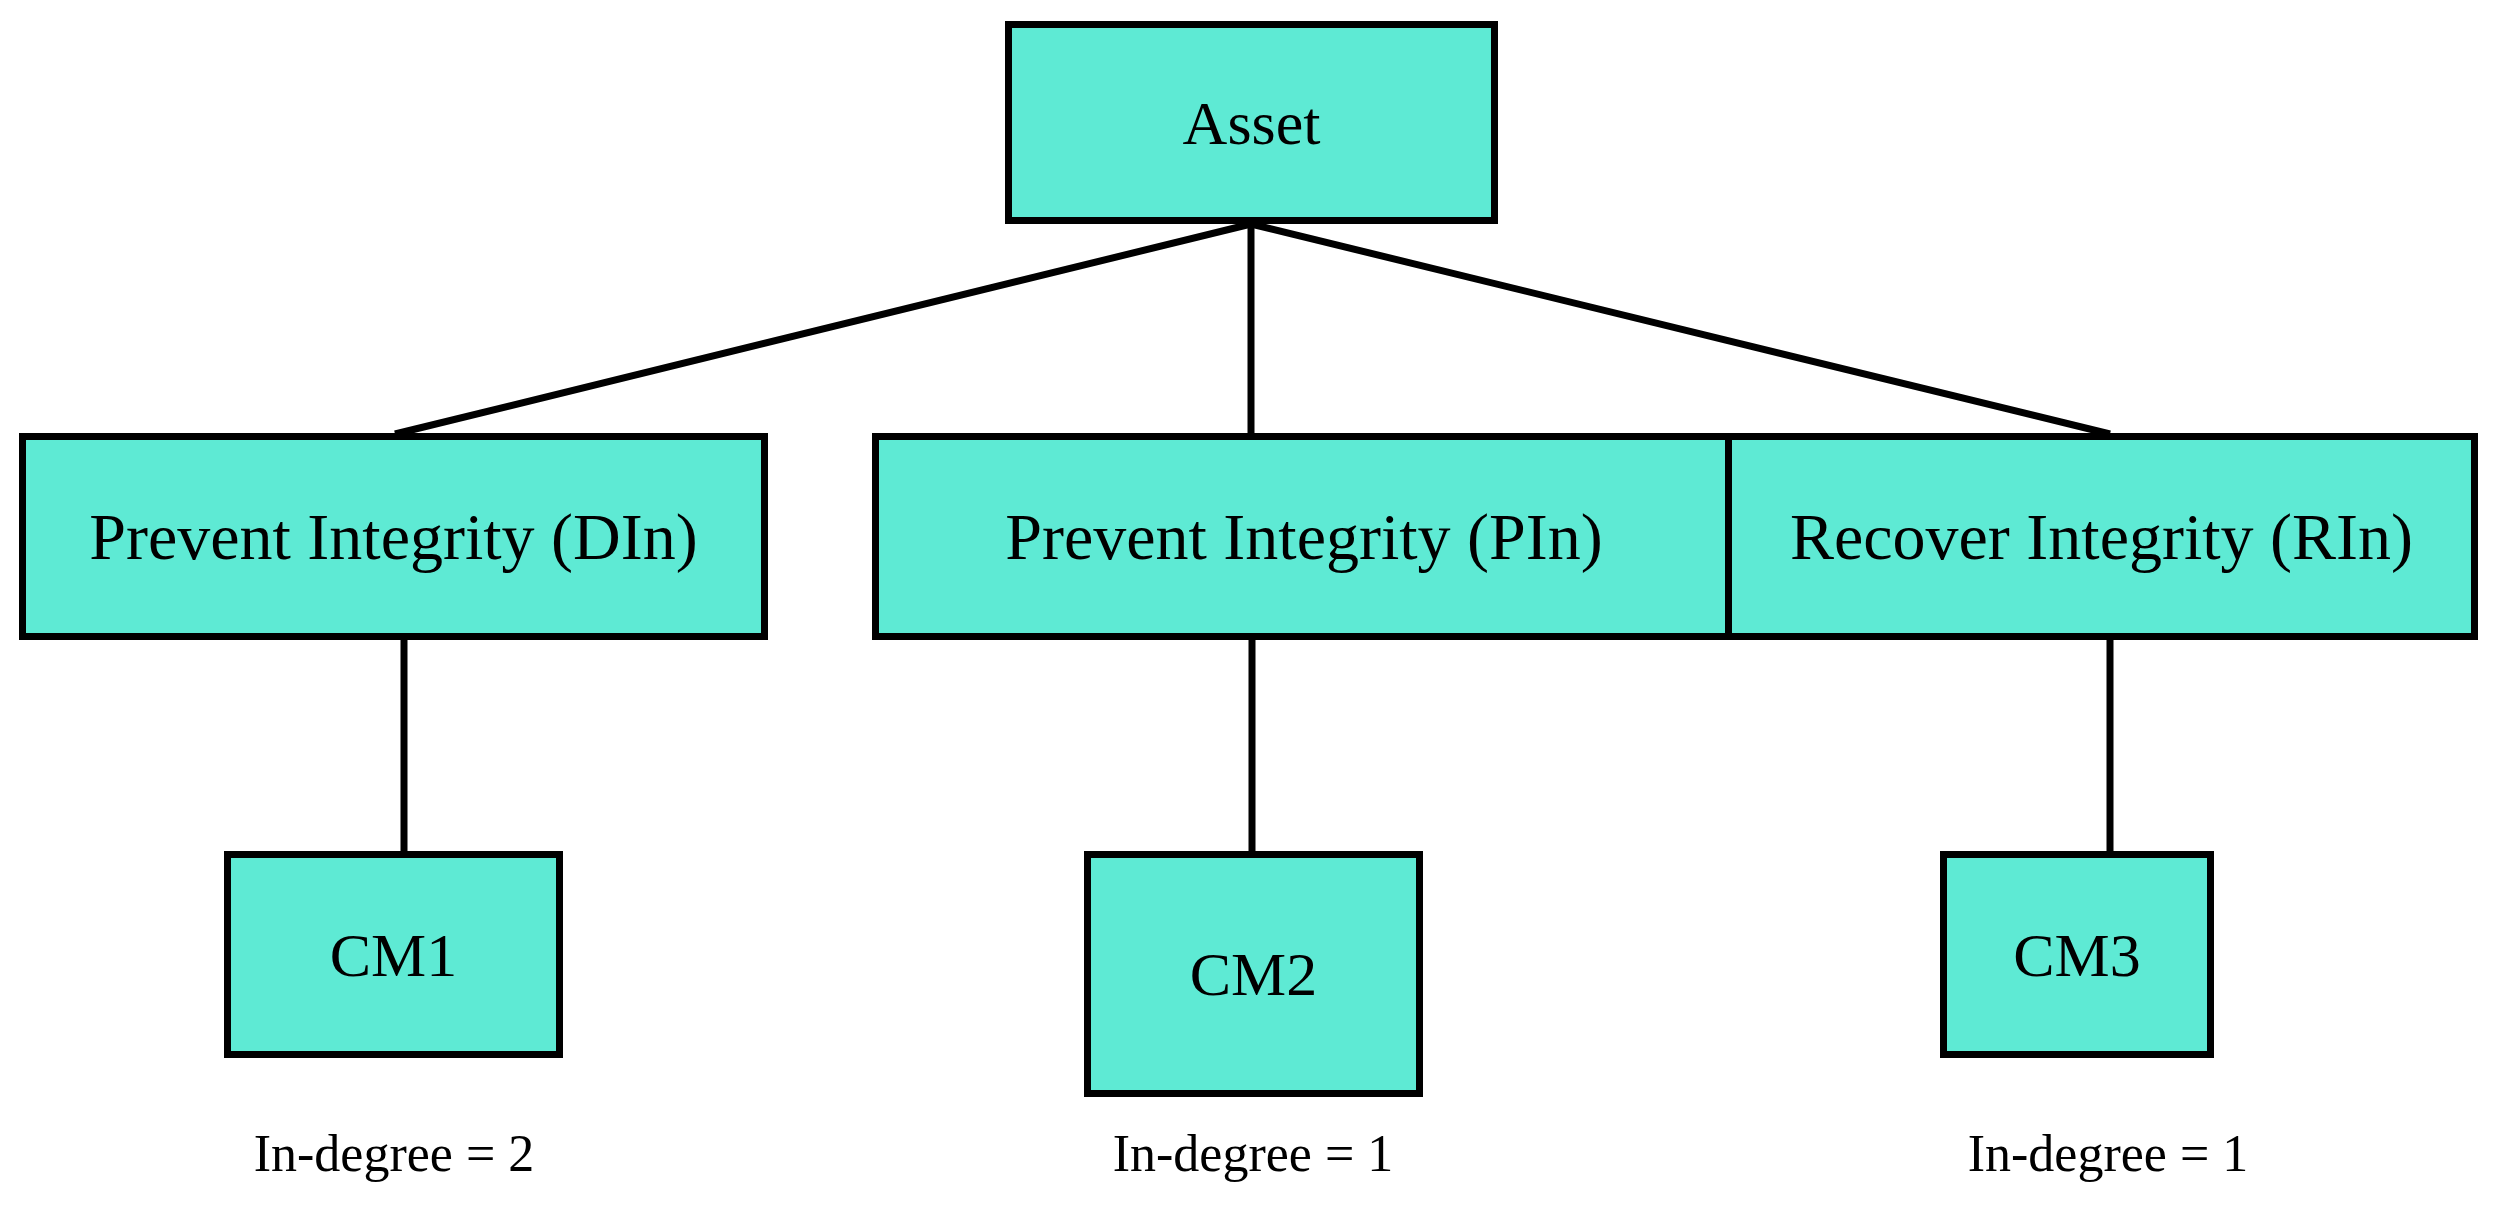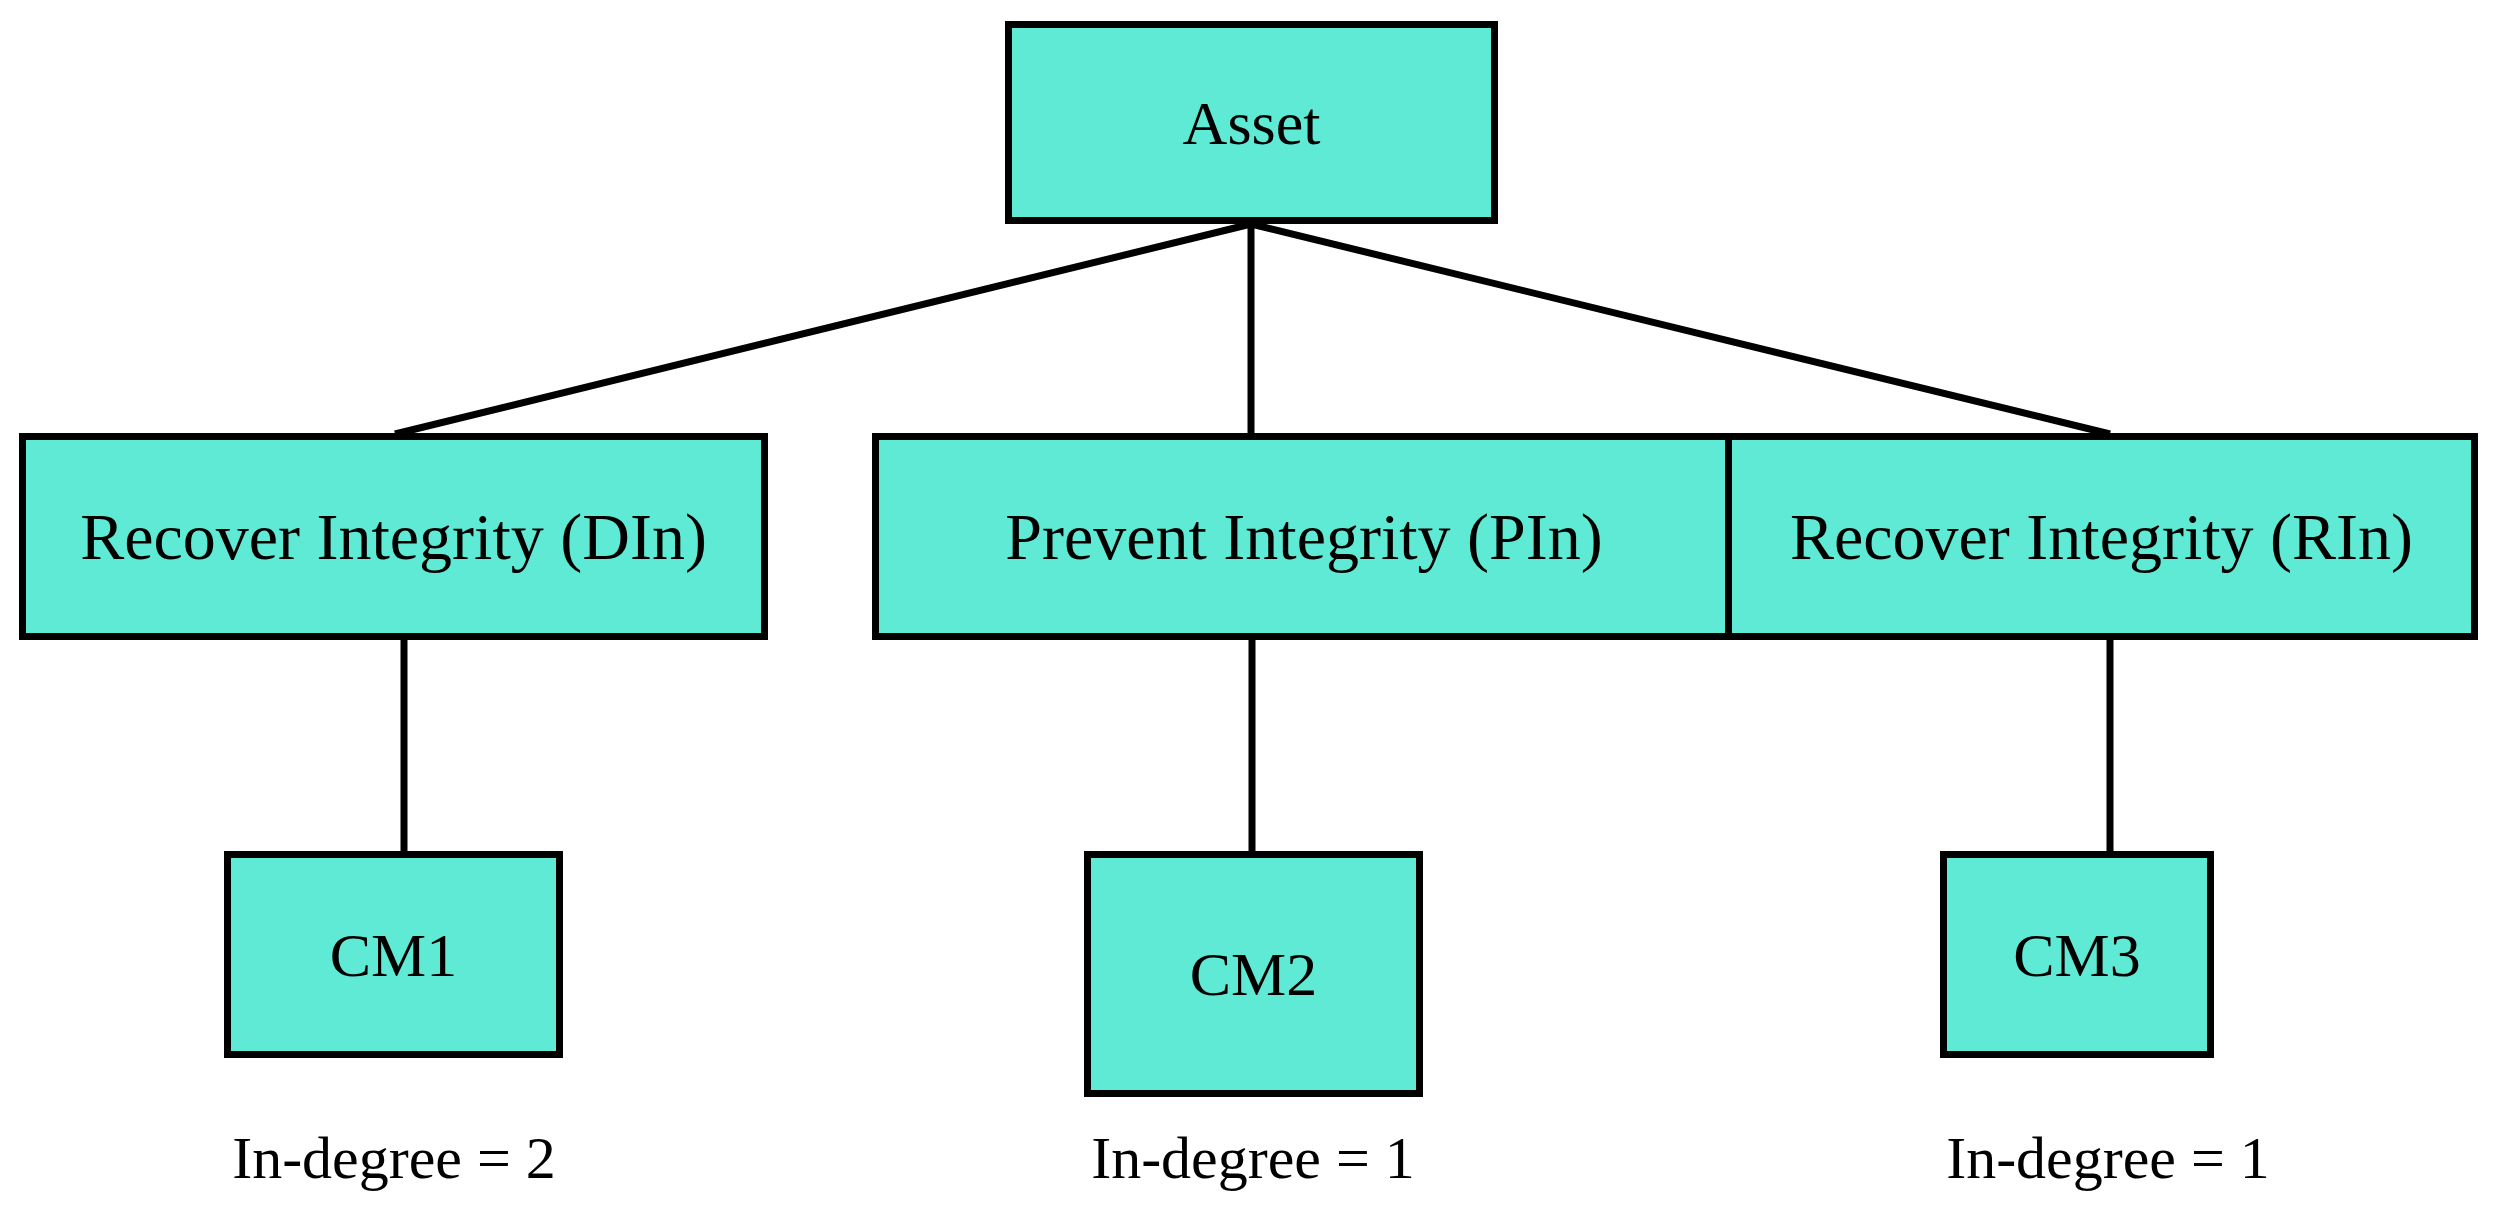--- a/index.html
+++ b/index.html
@@ -46,21 +46,21 @@
   .node-leaf .node-label {
     font-size: 62px;
   }
   .node-mid .node-label {
     font-size: 66px;
   }
   .caption {
     position: absolute;
     color: #000000;
     font-family: "Liberation Serif", "DejaVu Serif", serif;
-    font-size: 60px;
+    font-size: 52px;
     line-height: 1;
     text-align: center;
     white-space: nowrap;
     z-index: 2;
   }
 </style>
 </head>
 <body>
 
 <div id="canvas">
@@ -73,21 +73,21 @@
     <line x1="404" y1="638" x2="404" y2="853" stroke="#000000" stroke-width="7"></line>
     <line x1="1252" y1="638" x2="1252" y2="853" stroke="#000000" stroke-width="7"></line>
     <line x1="2110" y1="638" x2="2110" y2="853" stroke="#000000" stroke-width="7"></line>
   </svg>
 
   <div class="node node-root" style="left:1005px; top:21px; width:493px; height:203px;">
     <span class="node-label">Asset</span>
   </div>
 
   <div class="node node-mid" style="left:19px; top:433px; width:749px; height:207px;">
-    <span class="node-label">Recover Integrity (DIn)</span>
+    <span class="node-label">Prevent Integrity (DIn)</span>
   </div>
 
   <div class="node node-mid" style="left:872px; top:433px; width:864px; height:207px;">
     <span class="node-label">Prevent Integrity (PIn)</span>
   </div>
 
   <div class="node node-mid" style="left:1725px; top:433px; width:753px; height:207px;">
     <span class="node-label">Recover Integrity (RIn)</span>
   </div>
 

